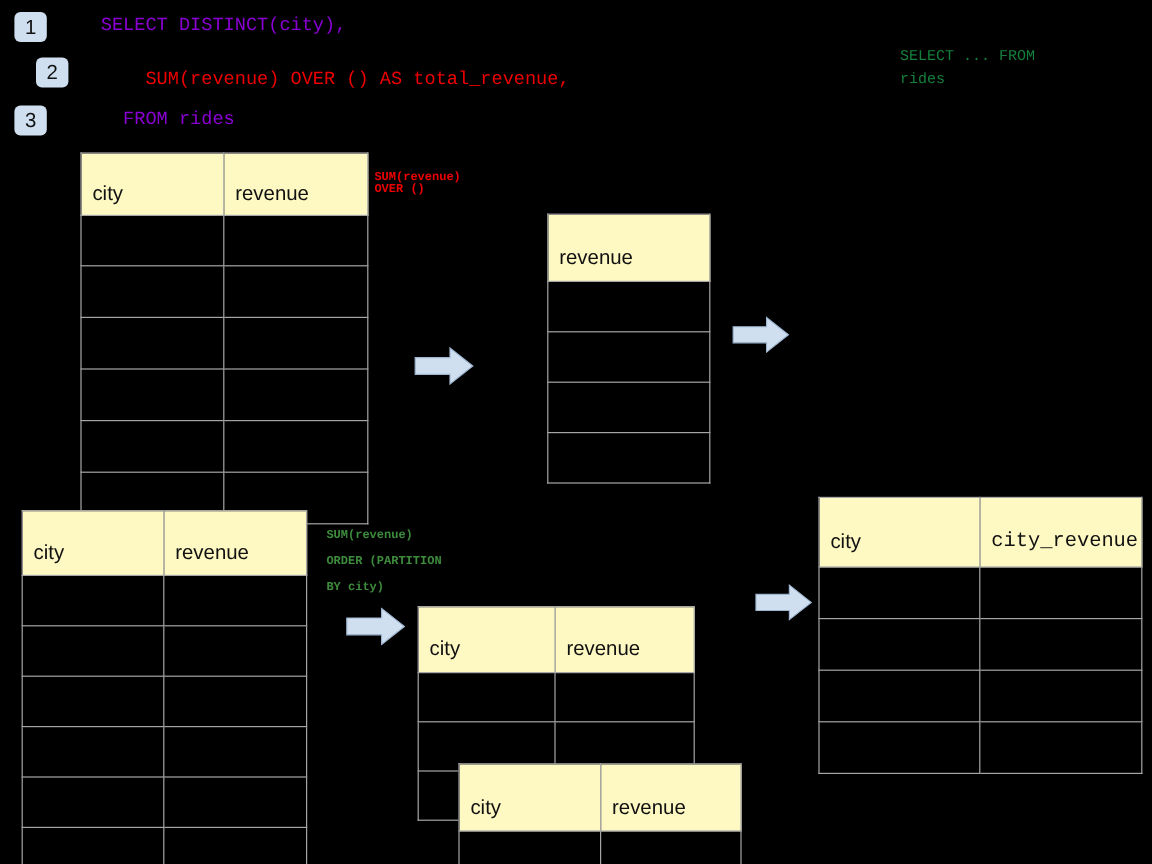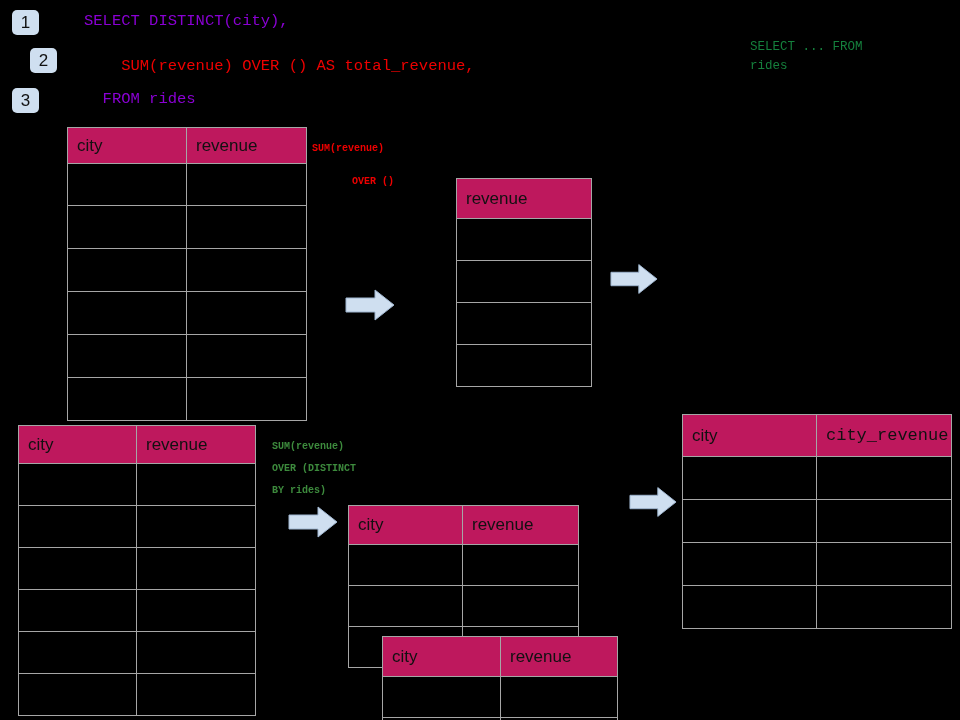--- a/index.html
+++ b/index.html
@@ -75,25 +75,25 @@
     border-collapse: collapse;
     table-layout: fixed;
     background: #000000;
   }
   .tbl td {
     border: 1px solid #a6a6a6;
     background: #000000;
     padding: 0;
   }
   .tbl td.hd {
-    background: #be185d;
+    background: #fef9c3;
     color: #111111;
     font-family: "Liberation Sans", sans-serif;
     font-size: 17px;
-    padding: 0 0 0 9px;
+    padding: 16px 0 0 9px;
     vertical-align: middle;
     white-space: nowrap;
   }
 
   
   .arrow {
     position: absolute;
     display: block;
   }
 </style>
@@ -107,25 +107,25 @@
   <div class="badge" style="left:12px; top:88px;">3</div>
 
   <div class="sql sql-line sql-purple" style="left:84px; top:11px;">SELECT DISTINCT(city),</div>
   <div class="sql sql-line sql-red" style="left:84px; top:16px;margin-top:40px;">    SUM(revenue) OVER () AS total_revenue,</div>
   <div class="sql sql-line sql-purple" style="left:84px; top:89px;">  FROM rides</div>
 
   <div class="side-note" style="left:750px; top:38px;">SELECT ... FROM</div>
   <div class="side-note" style="left:750px; top:57px;">rides</div>
 
   <div class="annot annot-red" style="left:312px; top:138px;">SUM(revenue)</div>
-  <div class="annot annot-red" style="left:312px; top:171px;margin-left:40px;">OVER ()</div>
+  <div class="annot annot-red" style="left:312px; top:148px;">OVER ()</div>
 
   <div class="annot annot-green" style="left:272px; top:436px;">SUM(revenue)</div>
-  <div class="annot annot-green" style="left:272px; top:458px;">OVER (DISTINCT</div>
-  <div class="annot annot-green" style="left:272px; top:480px;">BY rides)</div>
+  <div class="annot annot-green" style="left:272px; top:458px;">ORDER (PARTITION</div>
+  <div class="annot annot-green" style="left:272px; top:480px;">BY city)</div>
 
   <table class="tbl" style="left:67px; top:127px; width:239px;">
     <colgroup>
         <col style="width:119px">
         <col style="width:120px">
       </colgroup>
     <tbody>
       <tr>
         <td class="hd" style="height:35px;">city</td>
         <td class="hd" style="height:35px;">revenue</td>

